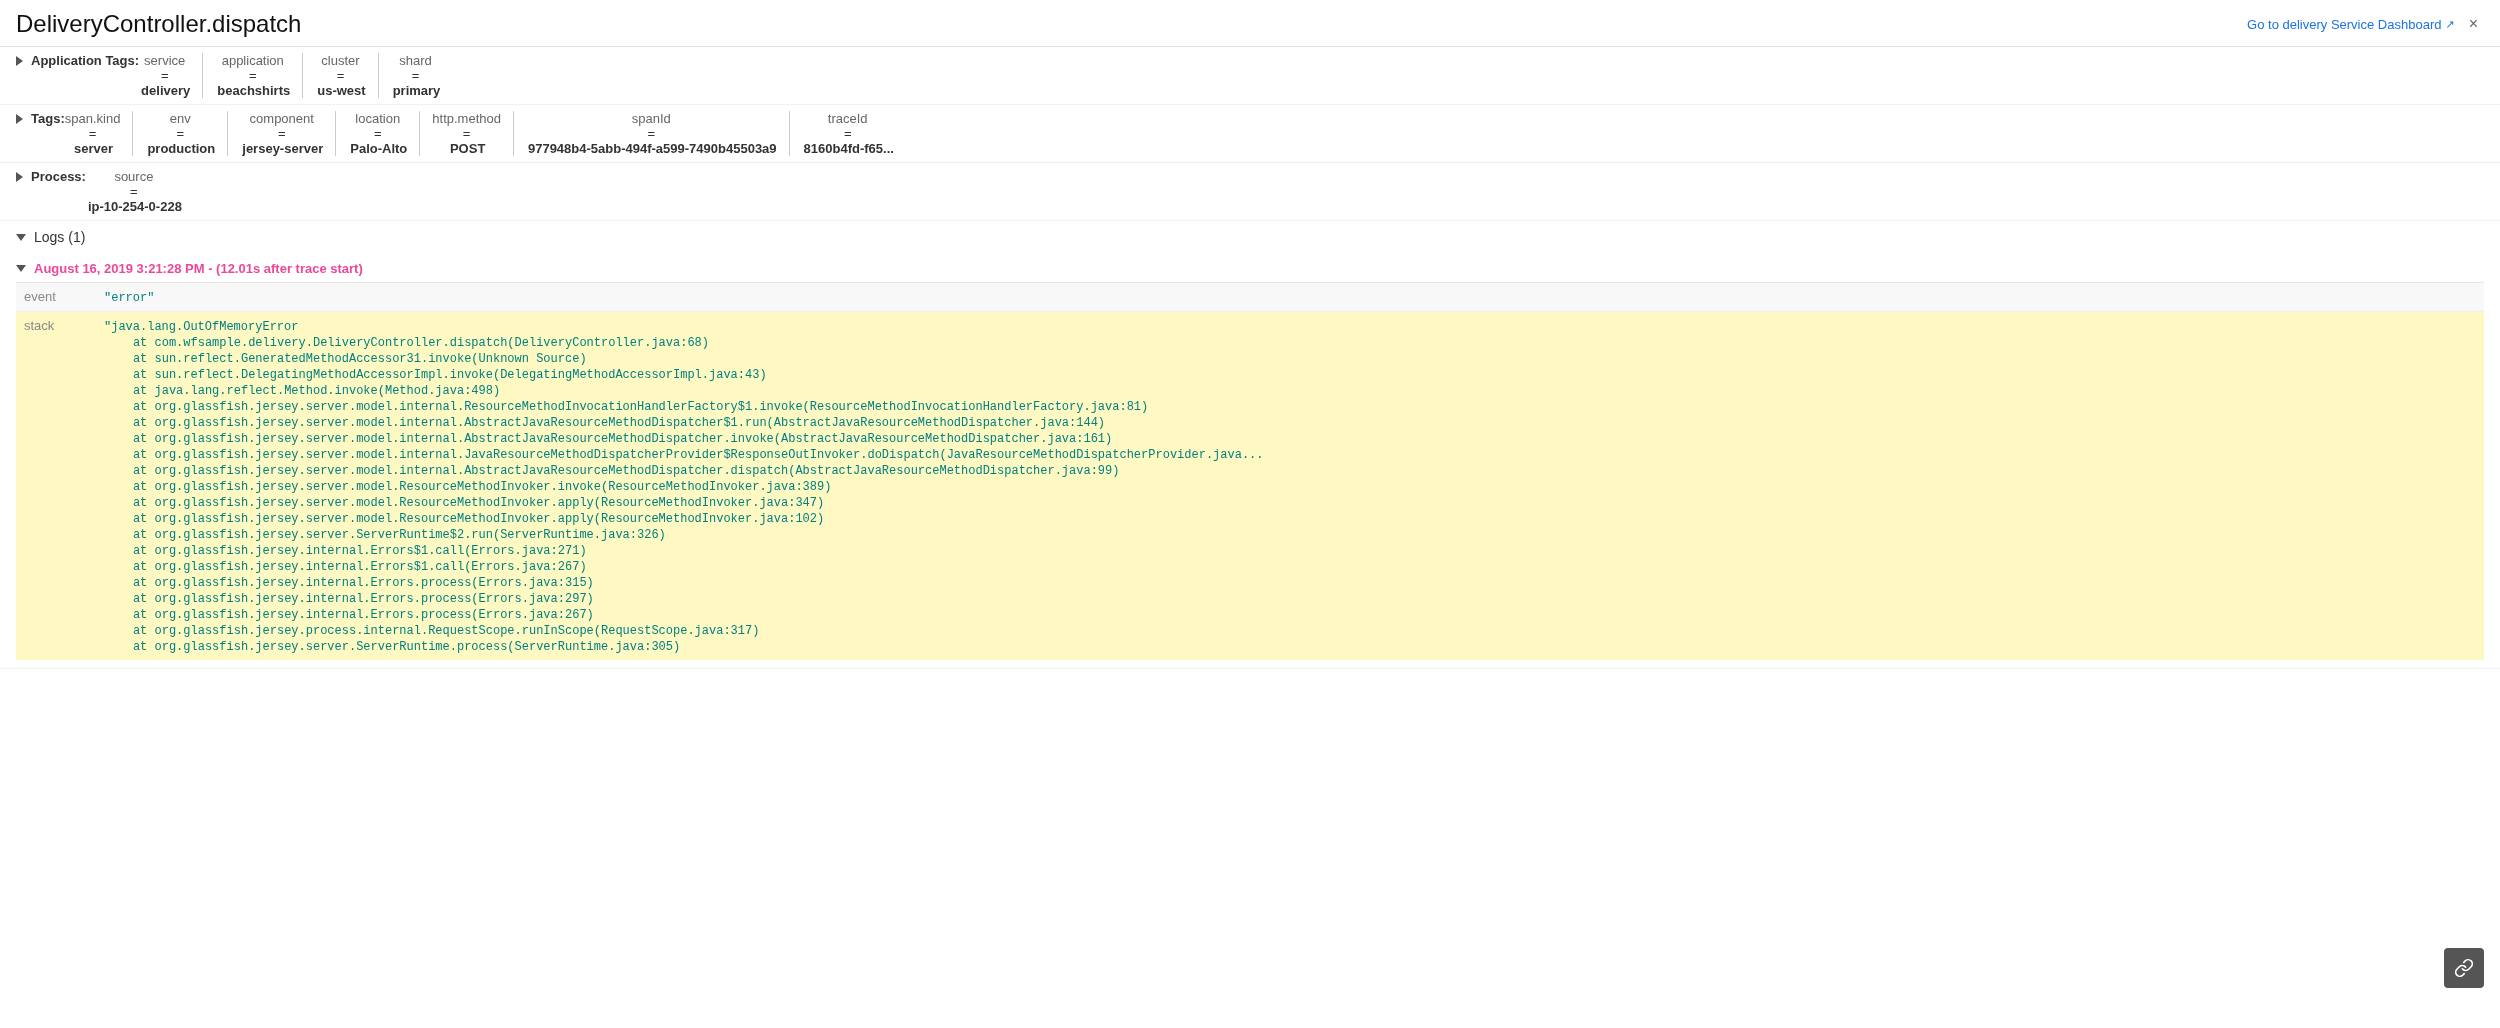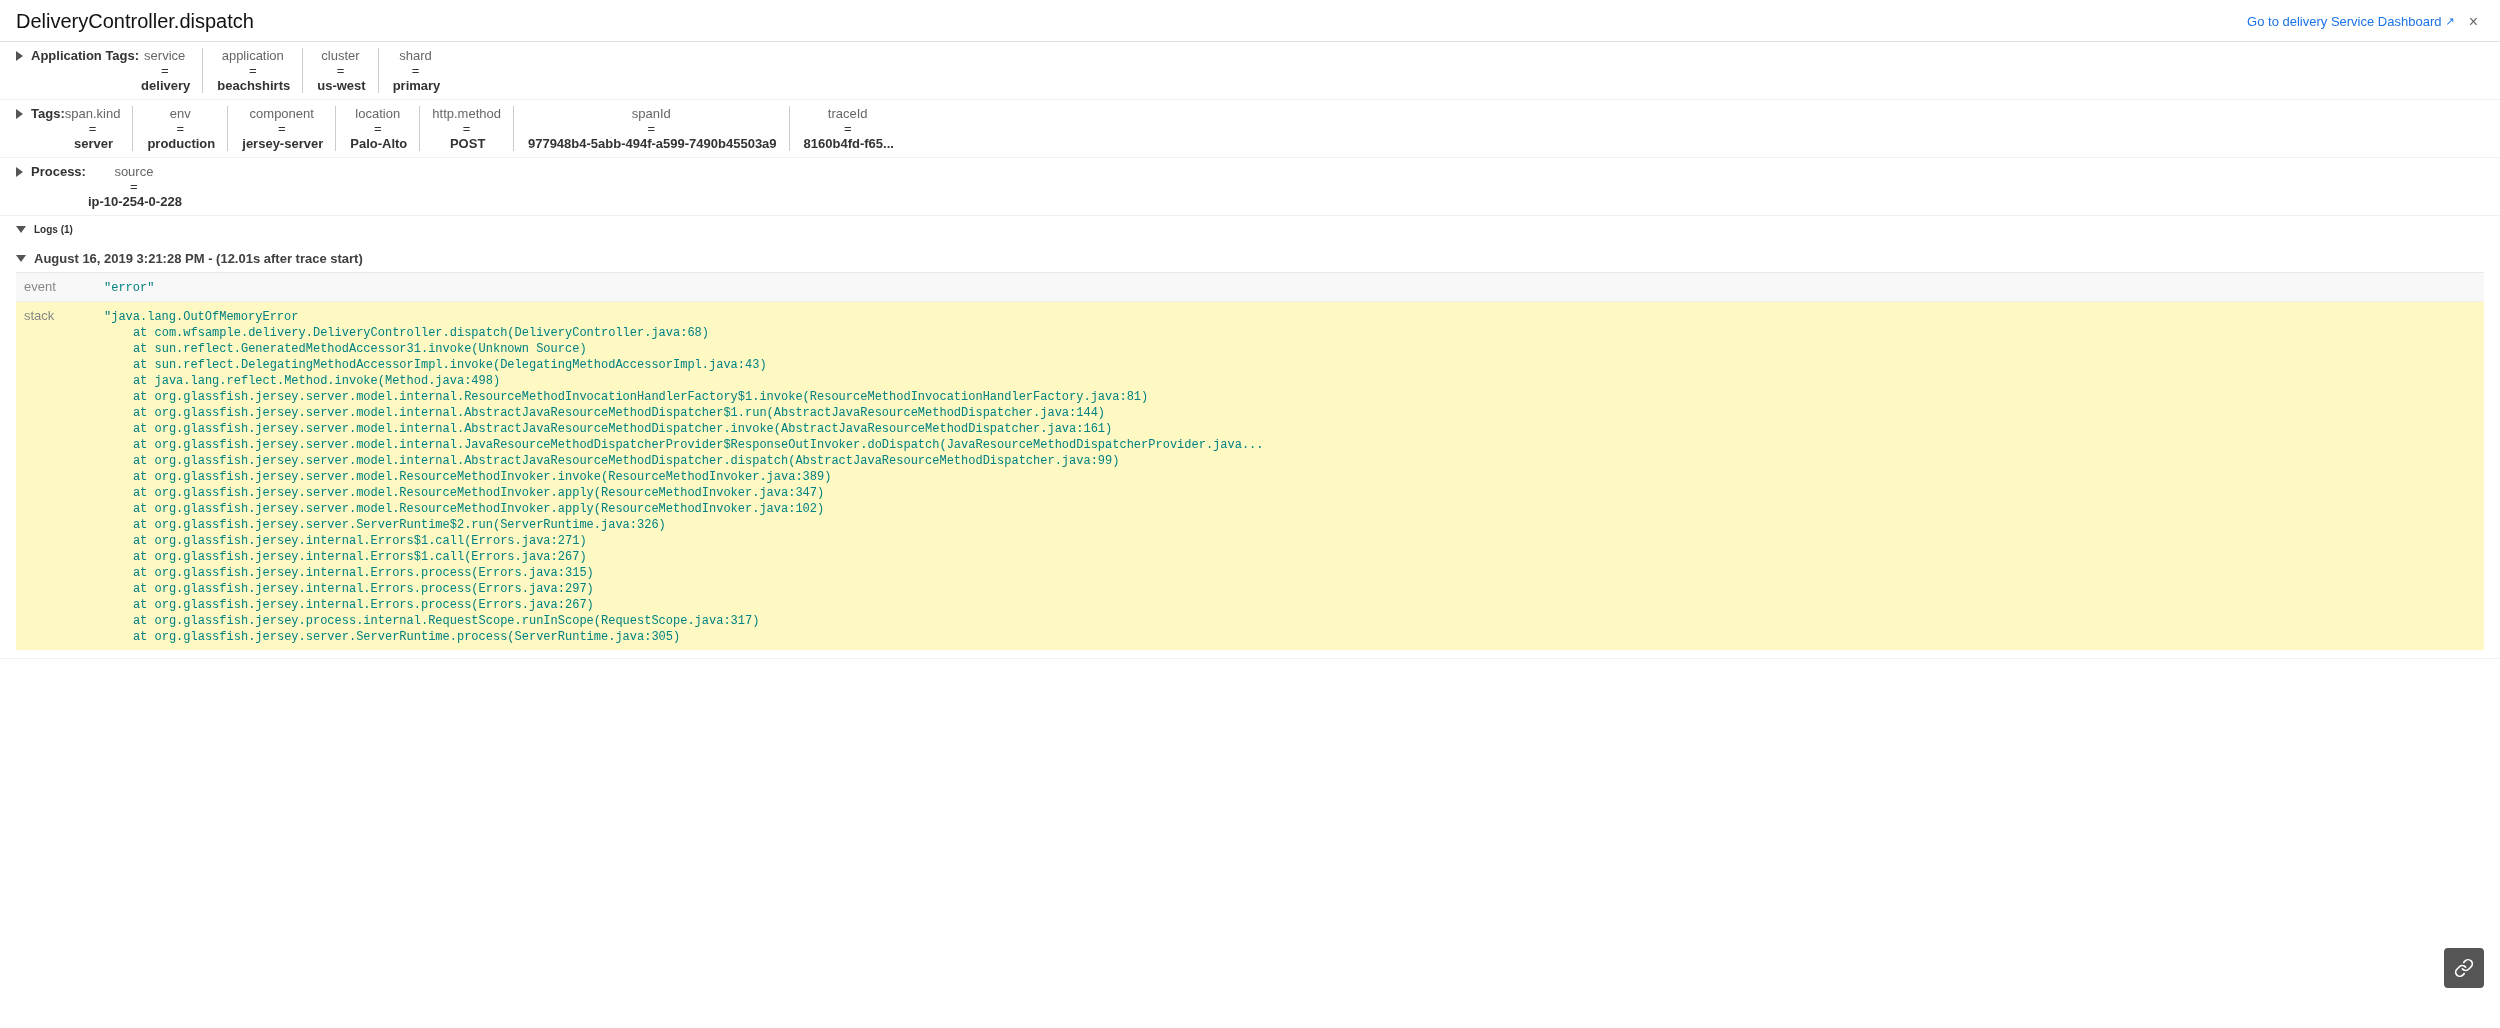--- a/index.html
+++ b/index.html
@@ -20,21 +20,21 @@
 
     .header {
       display: flex;
       align-items: center;
       justify-content: space-between;
       padding: 10px 16px 8px 16px;
       border-bottom: 1px solid #e0e0e0;
     }
 
     .header-title {
-      font-size: 20px;
+      font-size: 24px;
       font-weight: 500;
       color: #111;
     }
 
     .header-right {
       display: flex;
       align-items: center;
       gap: 8px;
     }
 
@@ -115,36 +115,36 @@
     .logs-section {
       padding: 8px 16px;
       border-bottom: 1px solid #f0f0f0;
     }
 
     .logs-toggle {
       display: flex;
       align-items: center;
       gap: 4px;
       cursor: pointer;
-      font-size: 10px;
-      font-weight: 700;
+      font-size: 14px;
+      font-weight: 400;
       color: #333;
       user-select: none;
     }
 
     .log-timestamp {
       margin-top: 10px;
       padding: 6px 0 6px 0;
       display: flex;
       align-items: center;
       gap: 4px;
       cursor: pointer;
       font-size: 13px;
       font-weight: 600;
-      color: #404040;
+      color: #ec4899;
       border-bottom: 1px solid #e8e8e8;
       user-select: none;
     }
 
     .log-table {
       width: 100%;
       border-collapse: collapse;
       margin-top: 0;
     }
 

